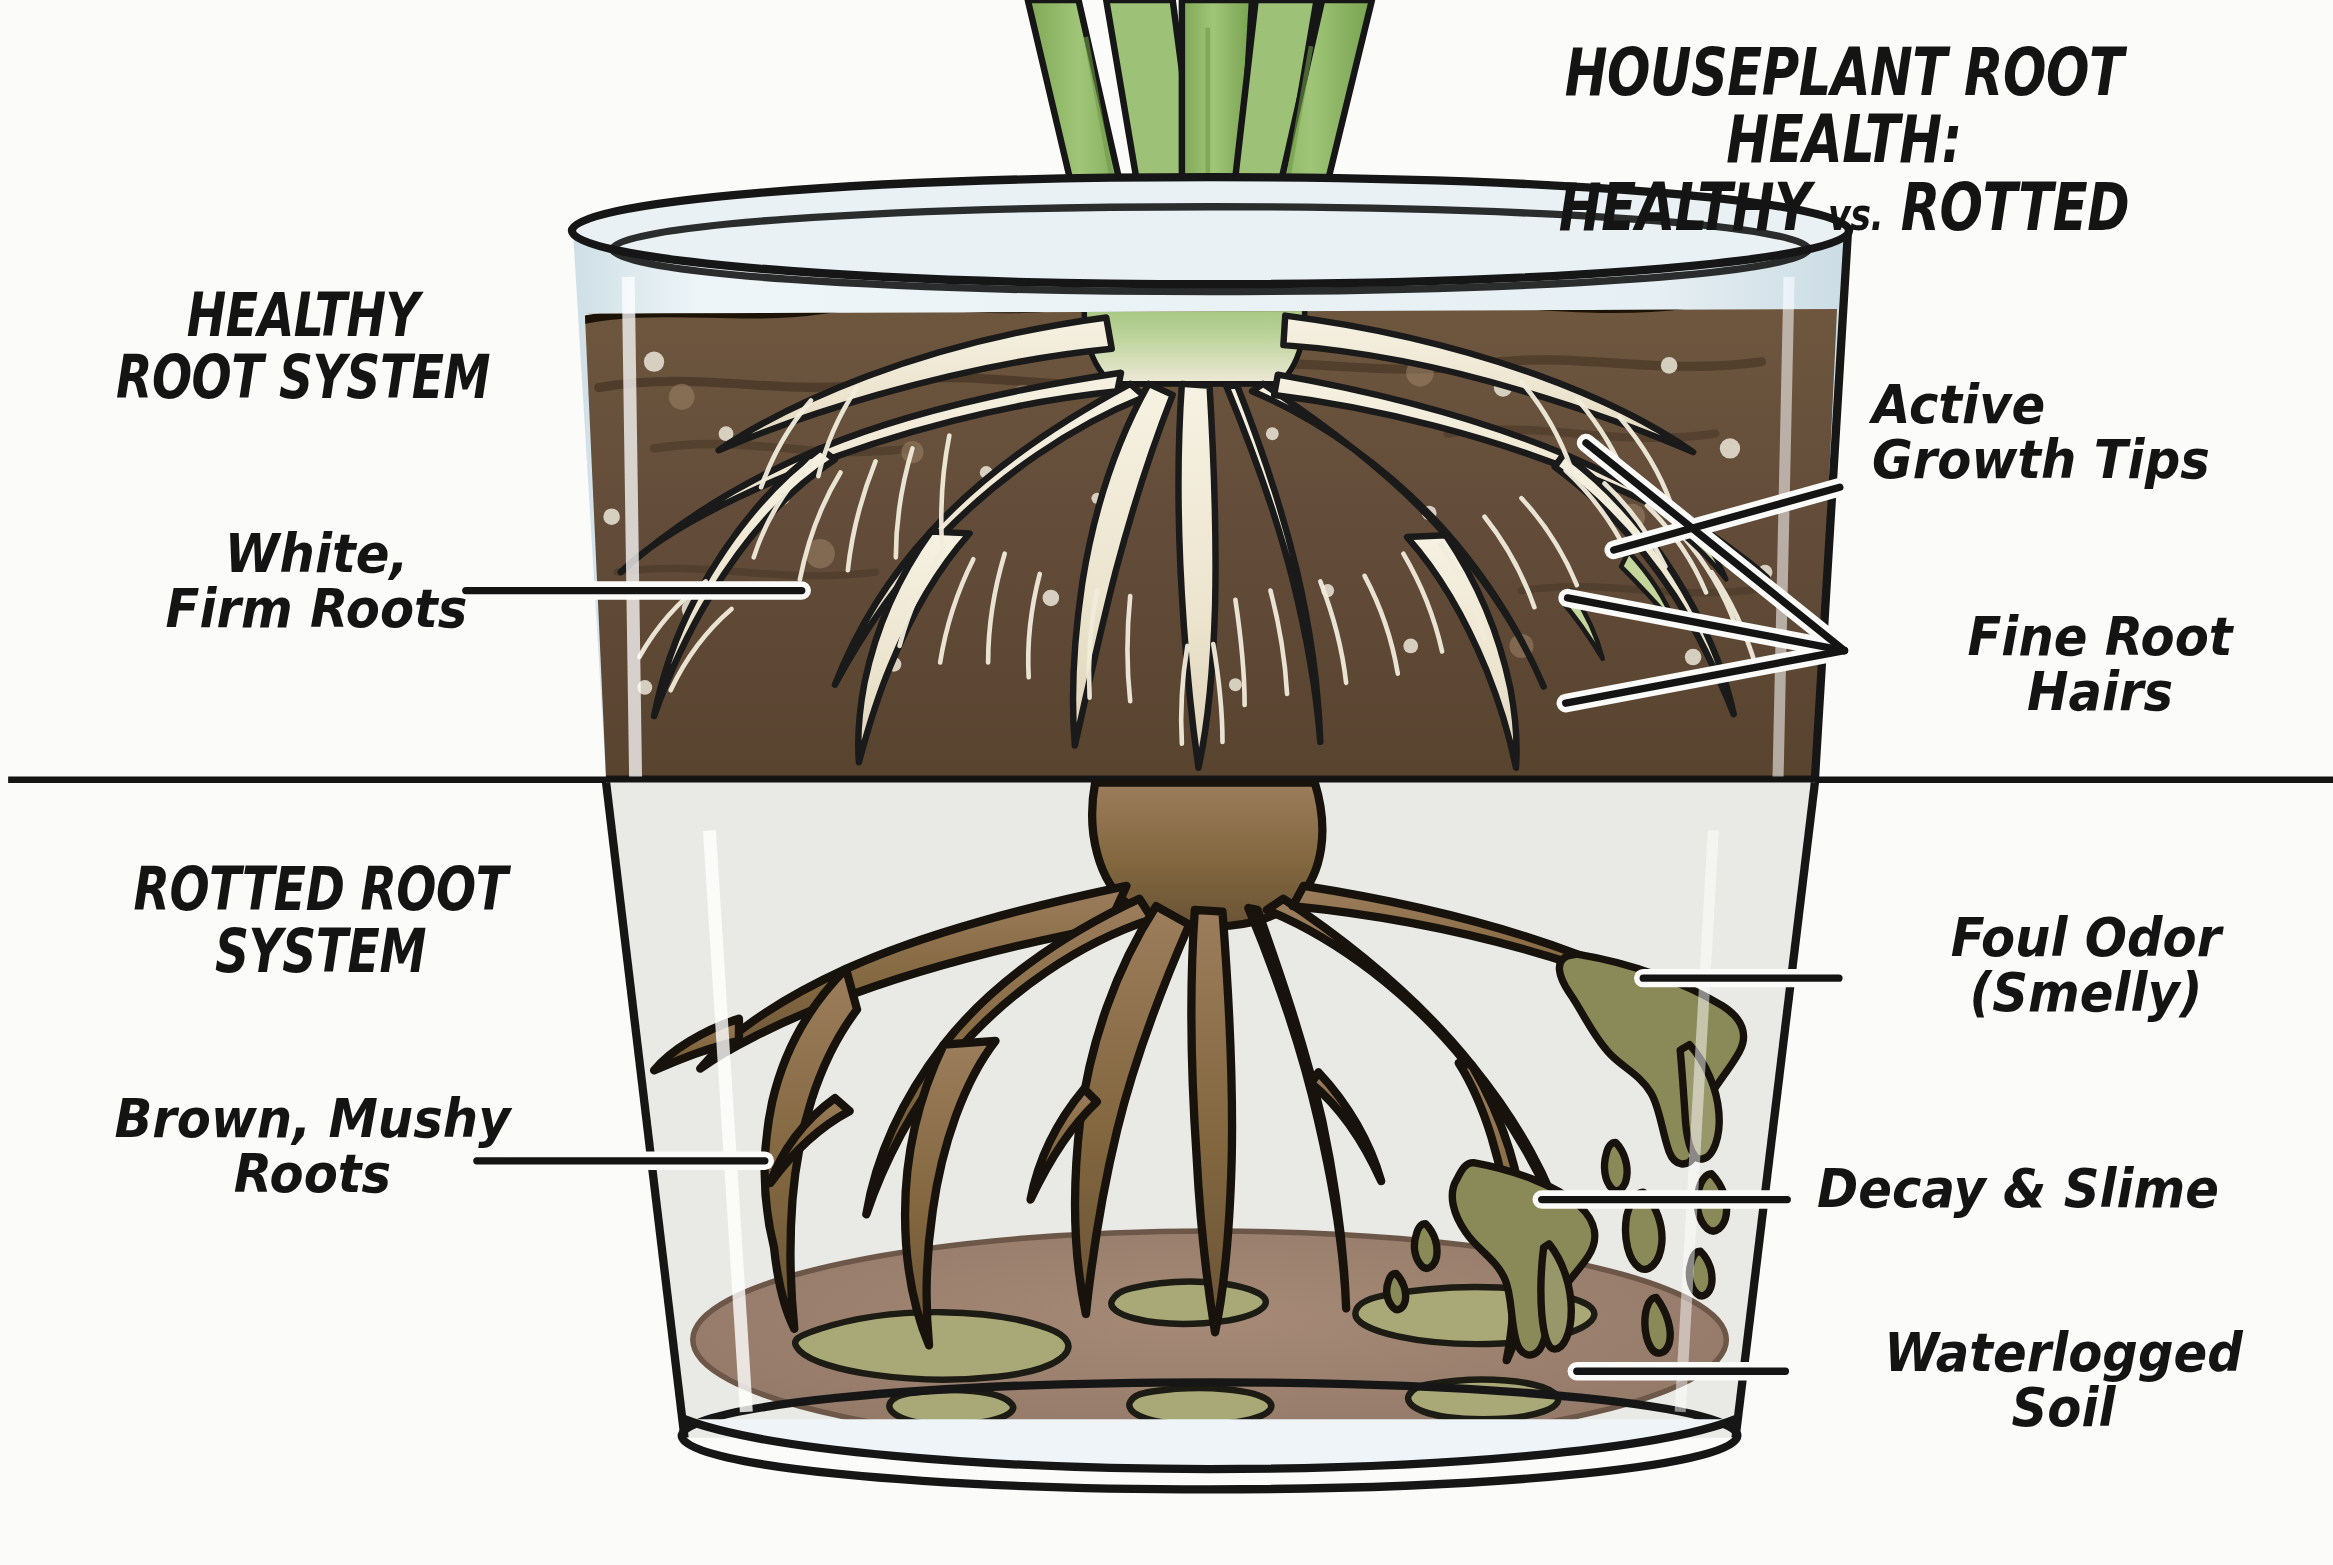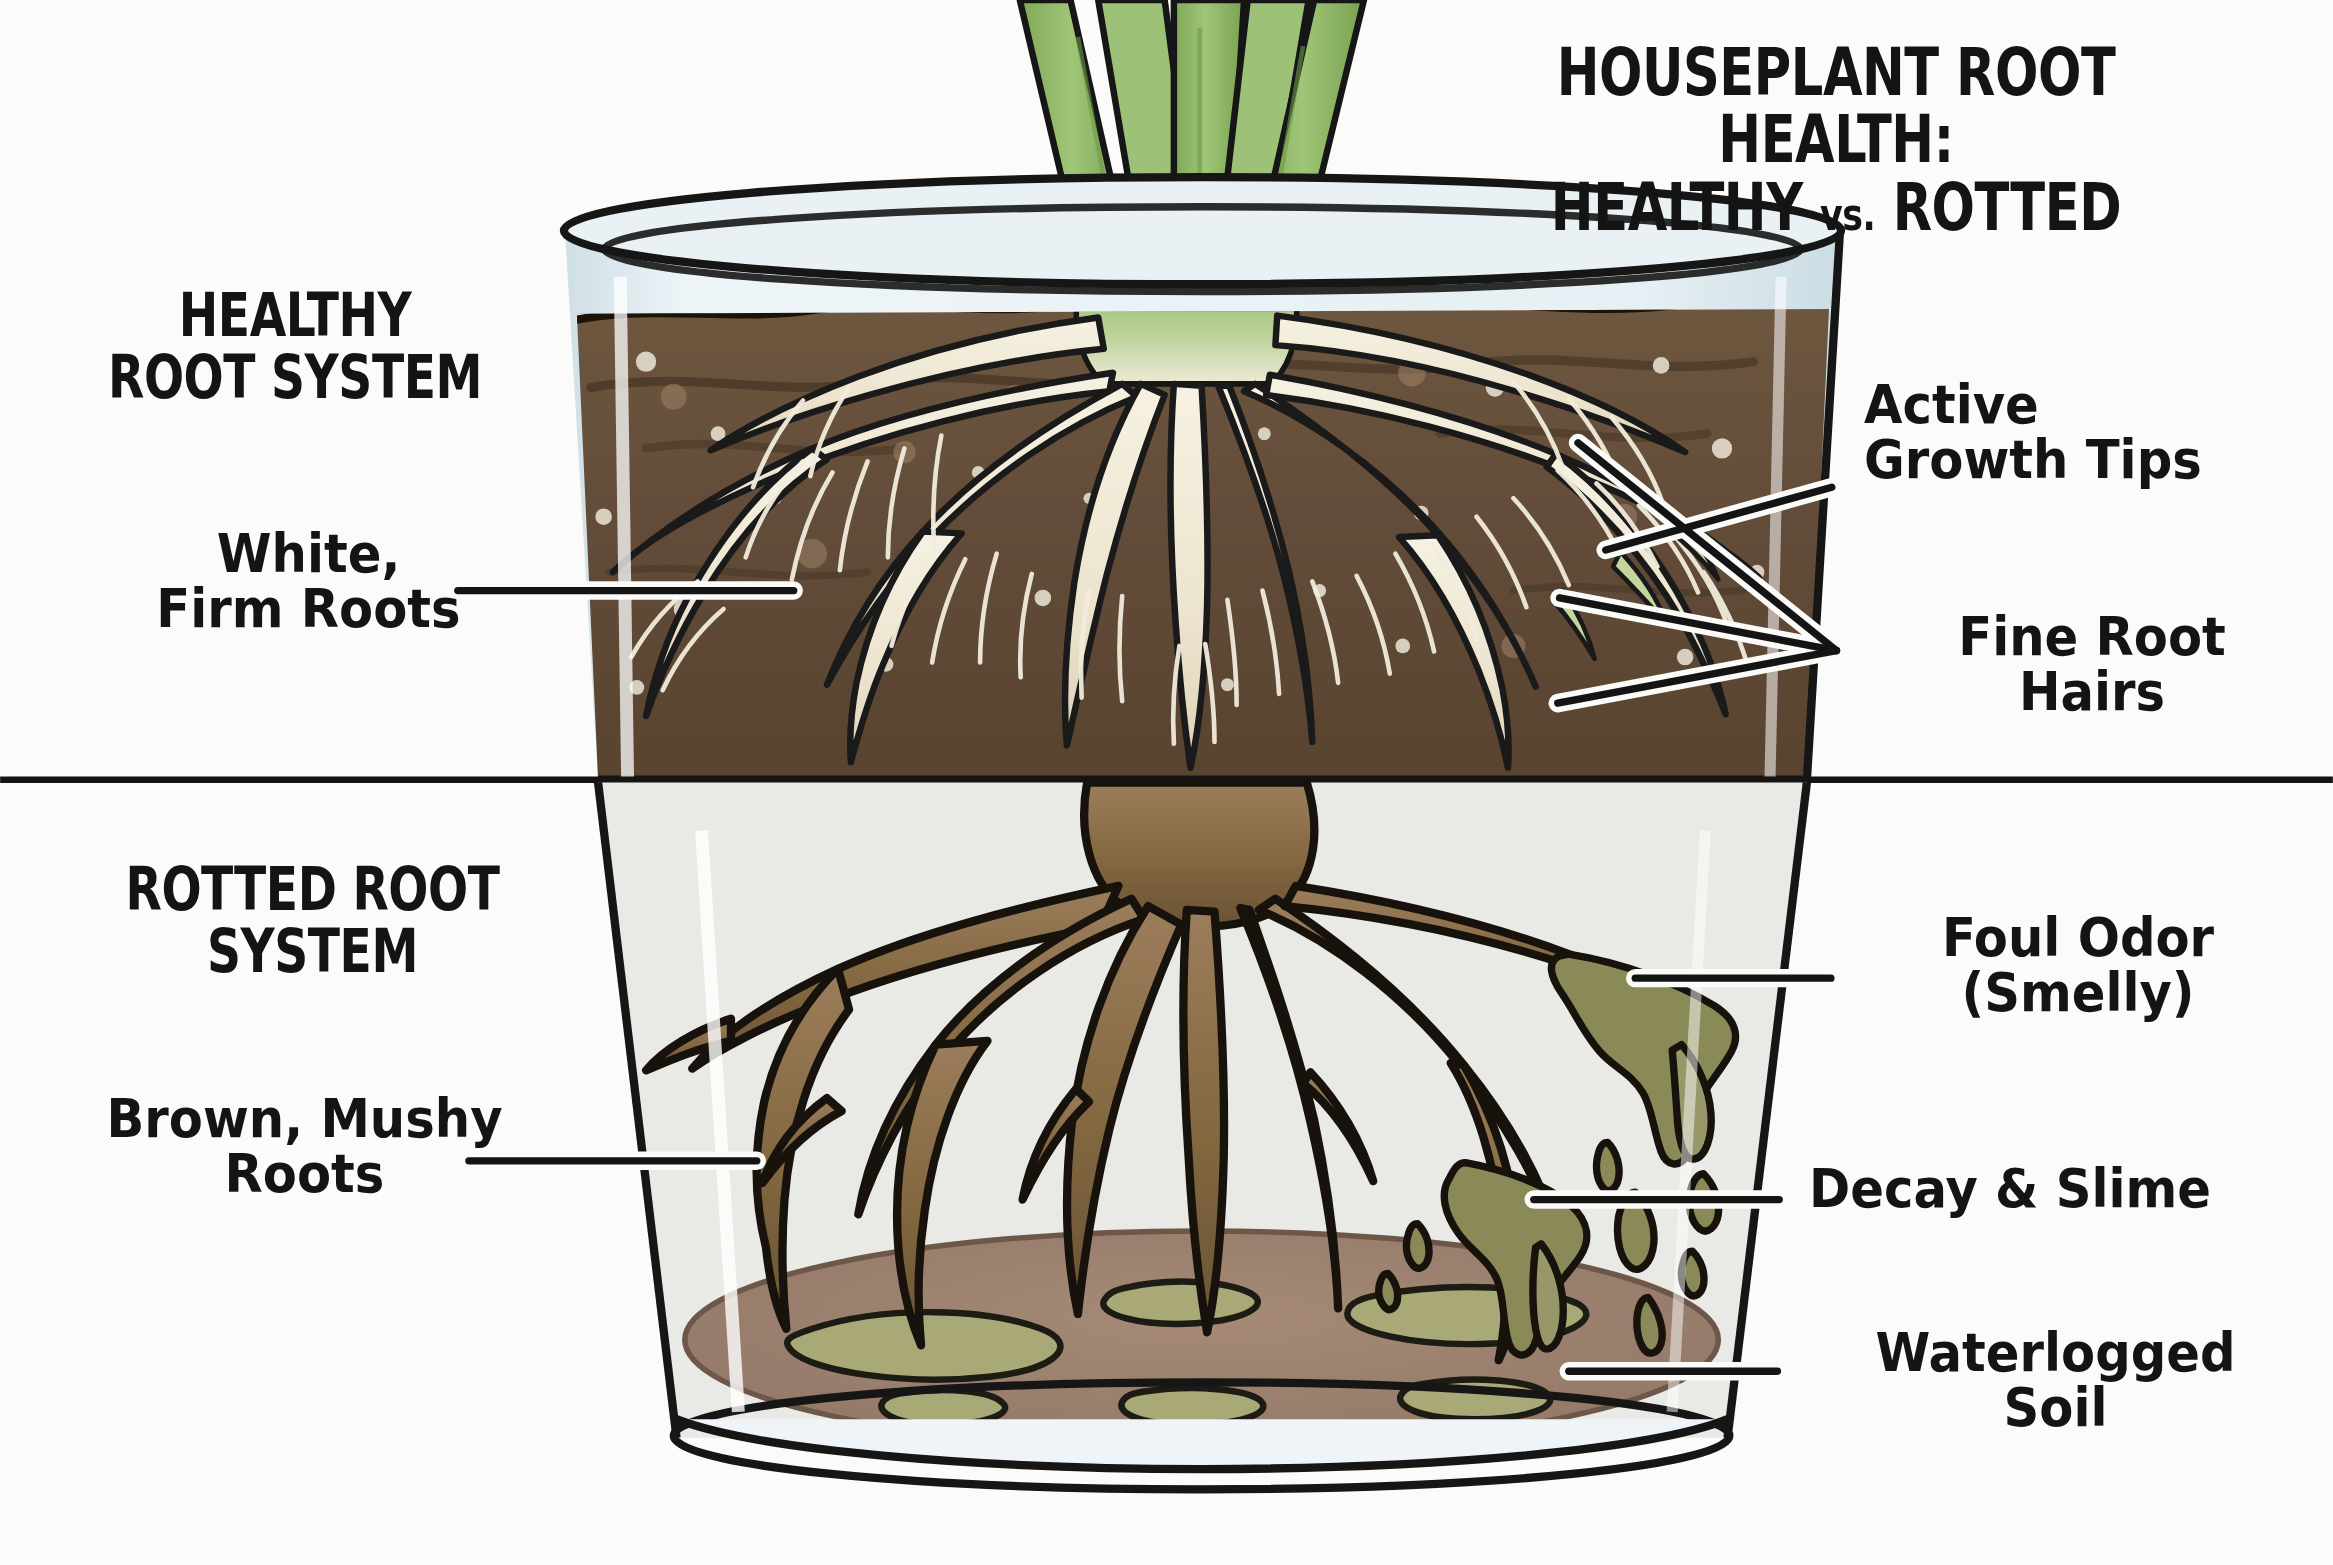--- a/index.html
+++ b/index.html
@@ -4,21 +4,21 @@
 <title>Houseplant Root Health</title>
 <style>
   html,body{margin:0;padding:0;}
   body{
     width:2333px;height:1565px;
     background:#fbfbf9;
     font-family:"Liberation Sans", sans-serif;
     overflow:hidden;
     position:relative;
   }
-  #stage{position:absolute;left:0;top:0;width:1909px;height:1565px;}
+  #stage{position:absolute;left:8px;top:0;width:1909px;height:1565px;font-style:italic;}
   #art{position:absolute;left:0;top:0;width:2333px;height:1565px;}
 
   .lbl{position:absolute;color:#141414;line-height:1.02;white-space:pre-line;}
 
   
   .hdg{
     font-family:"Liberation Sans Narrow","DejaVu Sans Condensed","Liberation Sans",sans-serif;
     font-weight:bold;
     letter-spacing:-0.5px;
     transform:scaleX(0.86);

